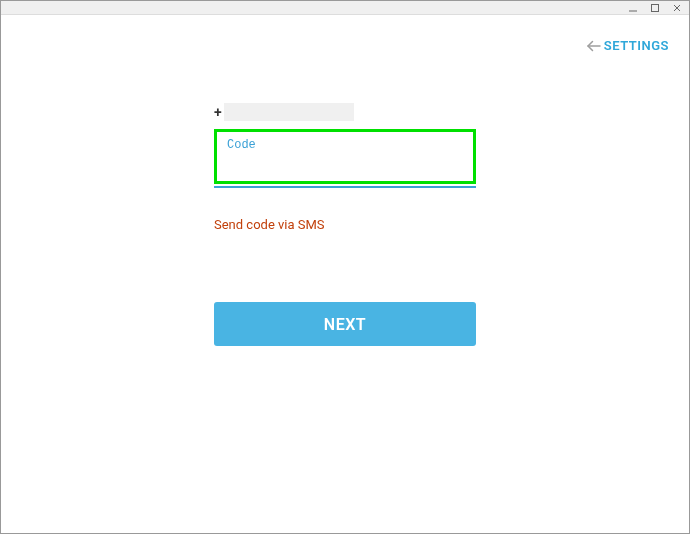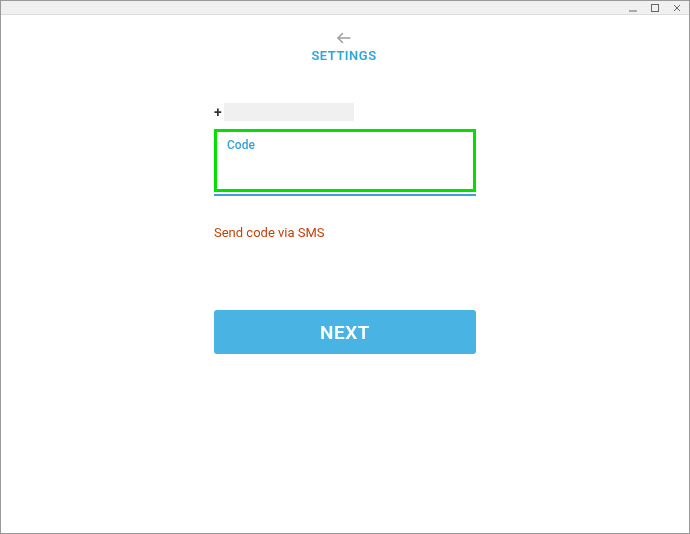--- a/index.html
+++ b/index.html
@@ -36,21 +36,20 @@
       font-size: 10px;
       line-height: 1;
       cursor: pointer;
     }
     .header {
       height: 48px;
       display: flex;
       align-items: center;
       justify-content: flex-end;
       padding: 13px 20px 0 18px;
-      flex-direction: column;
     }
     .back-btn {
       width: 20px;
       height: 20px;
       display: flex;
       align-items: center;
       justify-content: center;
       cursor: pointer;
       color: #9e9e9e;
     }
@@ -94,22 +93,23 @@
     .code-field {
       border: 3px solid #00e000;
       padding: 6px 10px 10px 10px;
       position: relative;
       margin-bottom: 2px;
     }
     .code-label {
       color: #3ba1d6;
       font-size: 12px;
       font-weight: 500;
-      margin-bottom: 8px;
+      margin-bottom: 0;
       display: block;
+      font-family: Liberation Mono, monospace;
     }
     .code-input {
       border: none;
       outline: none;
       width: 100%;
       font-size: 14px;
       height: 18px;
       color: #333;
       caret-color: #333;
     }
@@ -127,21 +127,21 @@
       display: inline-block;
     }
     .next-btn {
       background: #49b4e3;
       color: #ffffff;
       font-weight: 600;
       letter-spacing: 0.5px;
       border: none;
       width: 100%;
       height: 44px;
-      font-size: 19px;
+      font-size: 16px;
       cursor: pointer;
       border-radius: 3px;
     }
   </style>
 </head>
 <body>
 
 <div class="titlebar">
   <div class="win-ctrl">
     <svg width="10" height="10" viewBox="0 0 10 10">

